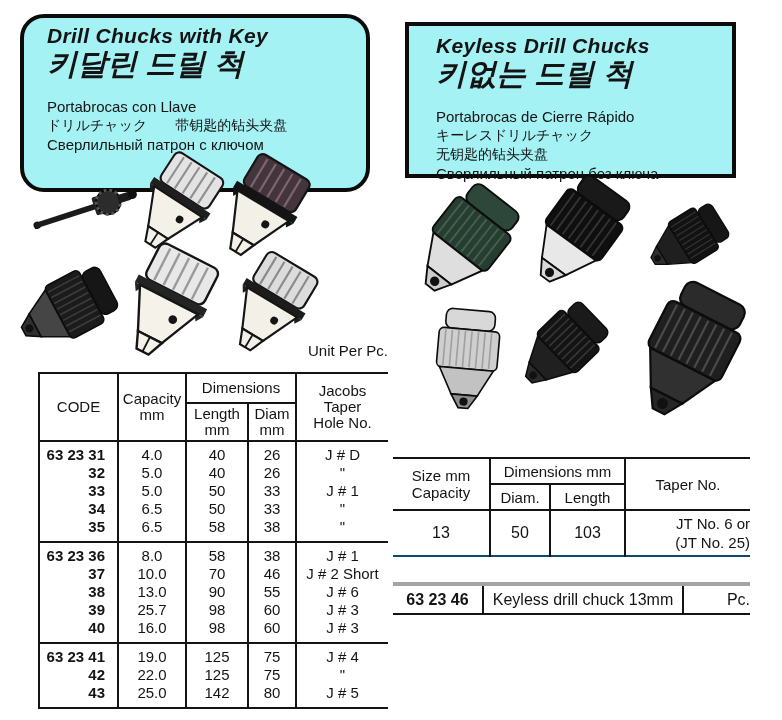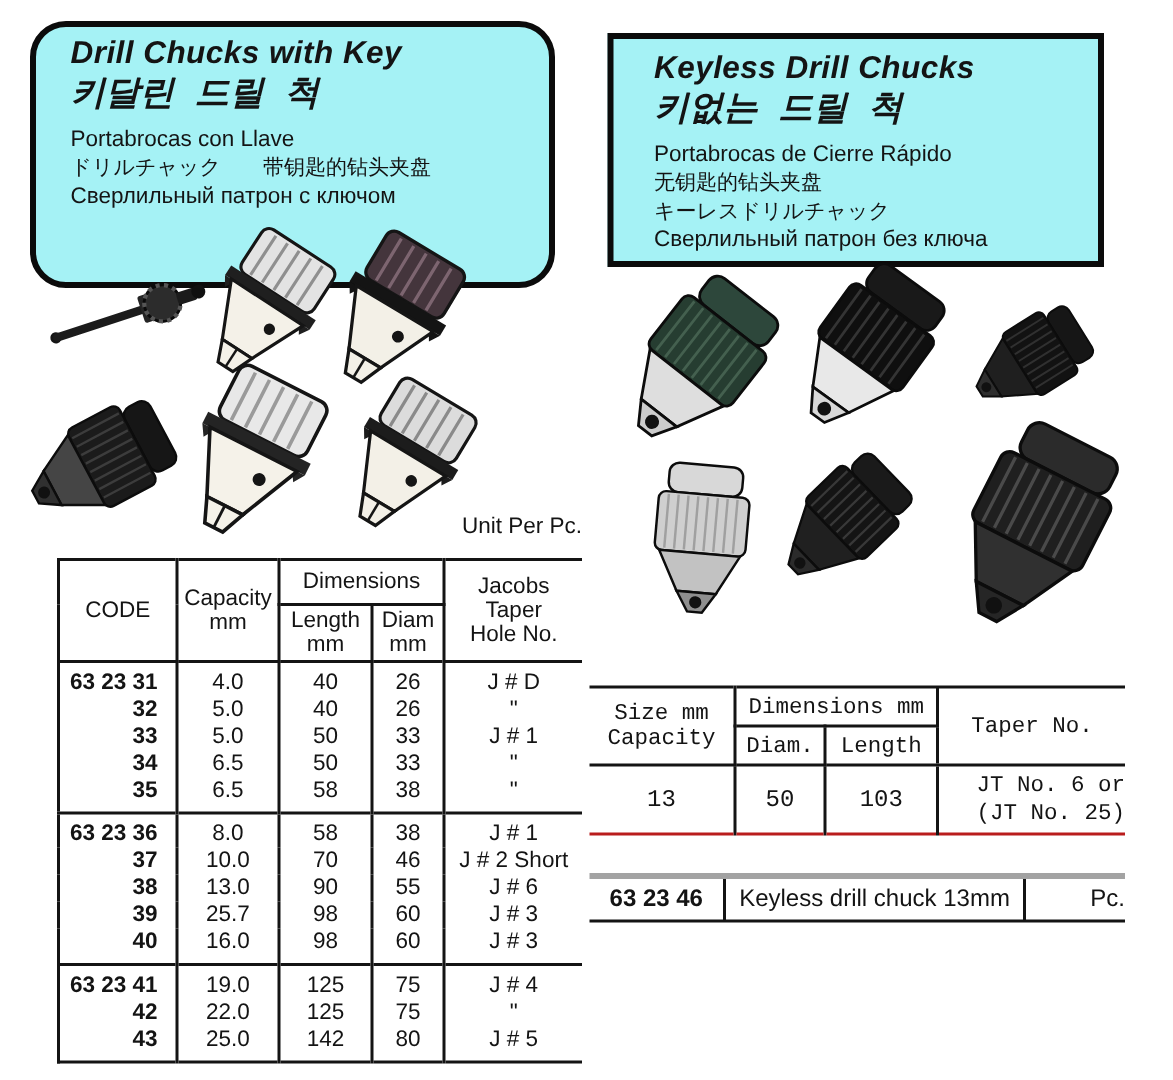--- a/index.html
+++ b/index.html
@@ -4,21 +4,21 @@
 <style>
   html,body{margin:0;padding:0;background:#fff;}
   body{width:782px;height:720px;position:relative;font-family:"Liberation Sans",sans-serif;color:#141414;overflow:hidden;}
   .page{position:absolute;inset:0;background:#ffffff;}
 
   
   .header-box{position:absolute;background:#a5f2f5;border:4px solid #0b0b0b;box-sizing:border-box;}
   .hb-left{left:20px;top:14px;width:350px;height:178px;padding:5px 8px 0 23px;border-radius:24px;}
   .hb-right{left:405px;top:22px;width:331px;height:156px;padding:7px 8px 0 27px;}
   .hb-title{font-size:21px;line-height:26px;font-weight:bold;font-style:italic;letter-spacing:.3px;}
-  .hb-korean{font-size:23px;line-height:29px;font-weight:bold;font-style:italic;margin-bottom:5px;font-family:Liberation Mono, monospace;}
+  .hb-korean{font-size:30px;line-height:29px;font-weight:bold;font-style:italic;margin-bottom:19px;}
   .hb-sub{font-size:15px;line-height:19px;}
   .hb-cjk{font-size:14px;line-height:19px;}
 
   
   .unit-note{position:absolute;left:268px;top:342px;width:120px;text-align:right;font-size:15px;}
 
   
   table{border-collapse:collapse;table-layout:fixed;position:absolute;font-size:15px;color:#141414;}
   th,td{padding:0;vertical-align:middle;text-align:center;font-weight:normal;}
   .pre{white-space:pre-line;}
@@ -29,21 +29,21 @@
   .spec-left thead th{line-height:16px;}
   .spec-left .b-r{border-right:2px solid #141414;}
   .spec-left .b-b{border-bottom:2px solid #141414;}
   .spec-left tbody td{height:18px;line-height:18px;}
   .spec-left tbody td:nth-child(-n+4){border-right:2px solid #141414;}
   .spec-left tbody tr.group-start{border-top:2px solid #141414;}
   .spec-left tbody tr.group-first td{padding-top:4px;}
   .spec-left tbody tr.group-last td{padding-bottom:5px;}
   .spec-left td.col-code{text-align:right;padding-right:12px;font-weight:bold;}
 
-  .spec-right{left:393px;top:457px;width:357px;border-top:2px solid #141414;border-bottom:2px solid #b91c1c;font-family:Liberation Mono, monospace;}
+  .spec-right{left:393px;top:457px;width:357px;border-top:2px solid #141414;border-bottom:2px solid #0c4a6e;}
   .spec-right thead tr:first-child{height:26px;}
   .spec-right thead tr:last-child{height:26px;}
   .spec-right .b-r{border-right:2px solid #141414;}
   .spec-right .b-b{border-bottom:2px solid #141414;}
   .spec-right tbody tr{height:46px;}
   .spec-right tbody td{font-size:16px;}
   .spec-right td.taper-val{font-size:15px;text-align:right;padding-left:10px;line-height:19px;}
 
   .order-right{left:393px;top:582px;width:357px;border-top:4px solid #a3a3a3;border-bottom:2px solid #141414;}
   .order-right tr{height:30px;}
@@ -66,22 +66,22 @@
     <div class="hb-korean">키달린 드릴 척</div>
     <div class="hb-sub">Portabrocas con Llave</div>
     <div class="hb-cjk">ドリルチャック　　带钥匙的钻头夹盘</div>
     <div class="hb-sub">Сверлильный патрон с ключом</div>
   </div>
 
   <div class="header-box hb-right">
     <div class="hb-title">Keyless Drill Chucks</div>
     <div class="hb-korean">키없는 드릴 척</div>
     <div class="hb-sub">Portabrocas de Cierre Rápido</div>
+    <div class="hb-cjk">キーレスドリルチャック</div>
     <div class="hb-cjk">无钥匙的钻头夹盘</div>
-    <div class="hb-cjk">キーレスドリルチャック</div>
     <div class="hb-sub">Сверлильный патрон без ключа</div>
   </div>
 
   <svg width="0" height="0" style="position:absolute" aria-hidden="true">
     <defs>
       <symbol id="sym-keyed" viewBox="0 0 100 120">
         <rect x="16" y="2" width="68" height="42" rx="7" fill="var(--back,#e2e2e2)" stroke="#151515" stroke-width="2.5"></rect>
         <path d="M27 5 V42 M38 5 V42 M49 5 V42 M60 5 V42 M71 5 V42" stroke="var(--rib,#9a9a9a)" stroke-width="2.5" fill="none"></path>
         <rect x="10" y="44" width="80" height="9" fill="var(--gear,#222222)"></rect>
         <path d="M10 53 L15 61 L20 53 L25 61 L30 53 L35 61 L40 53 L45 61 L50 53 L55 61 L60 53 L65 61 L70 53 L75 61 L80 53 L85 61 L90 53 Z" fill="var(--gear,#222222)"></path>

